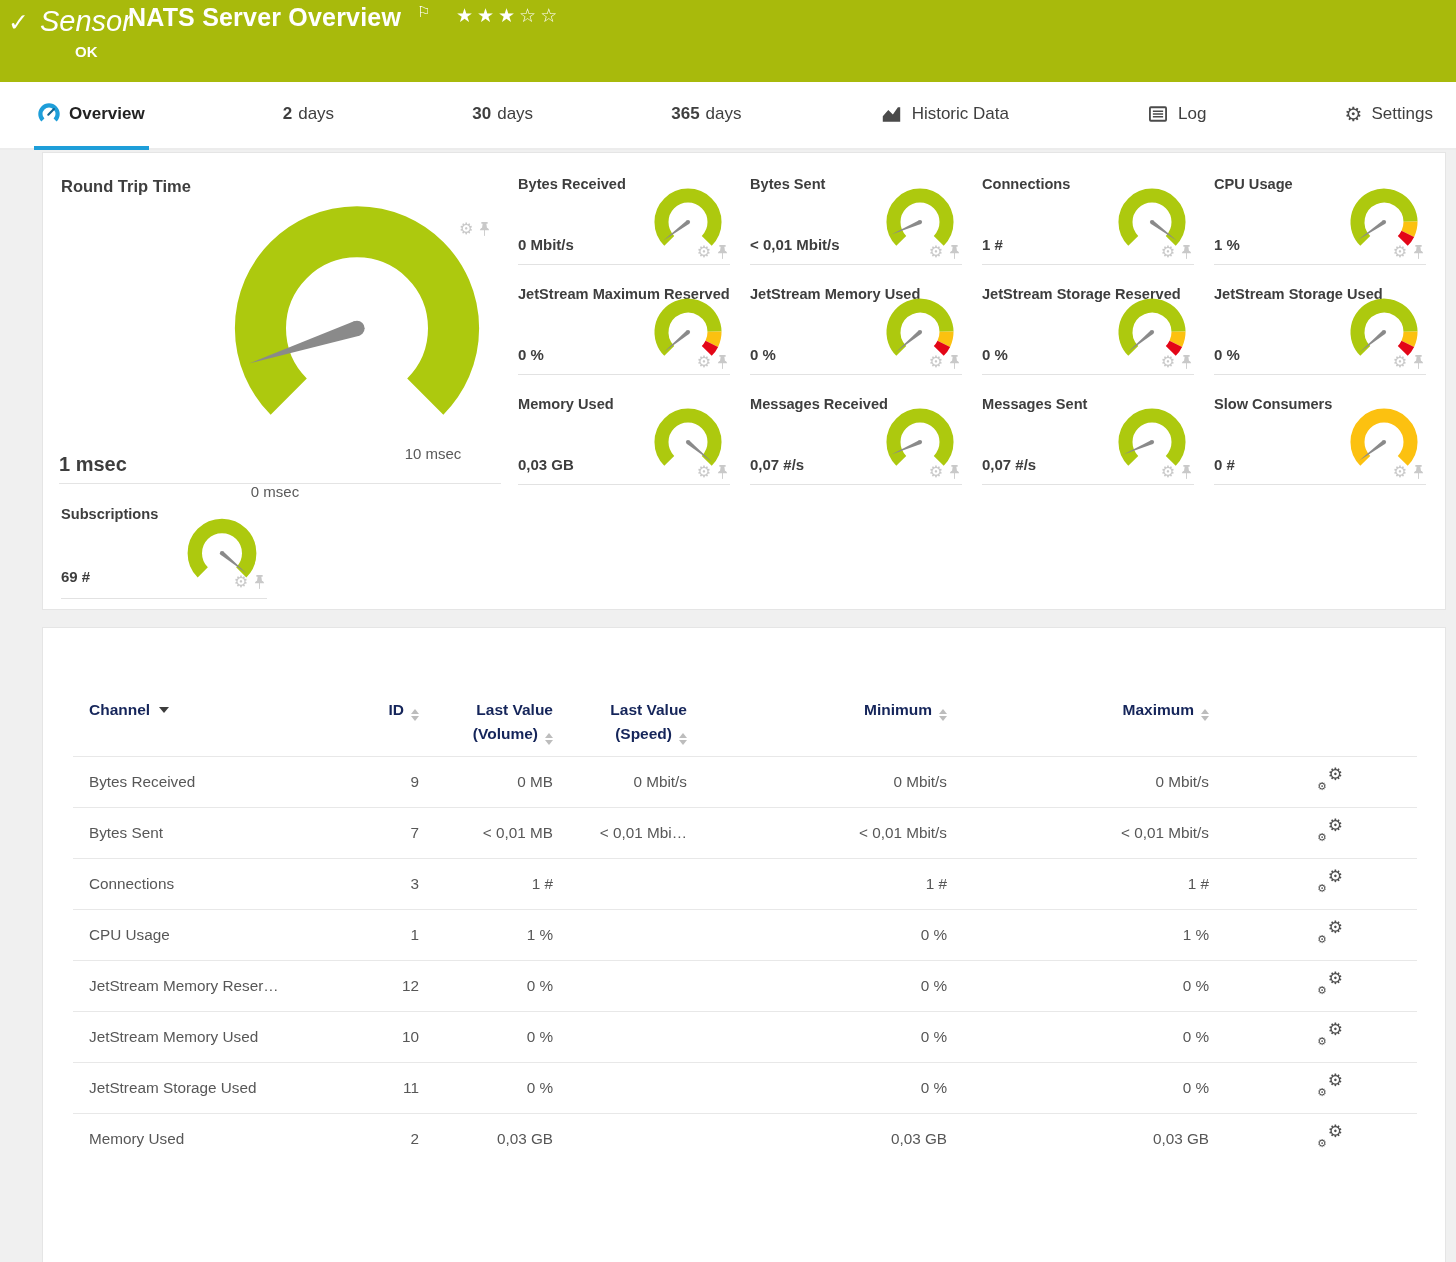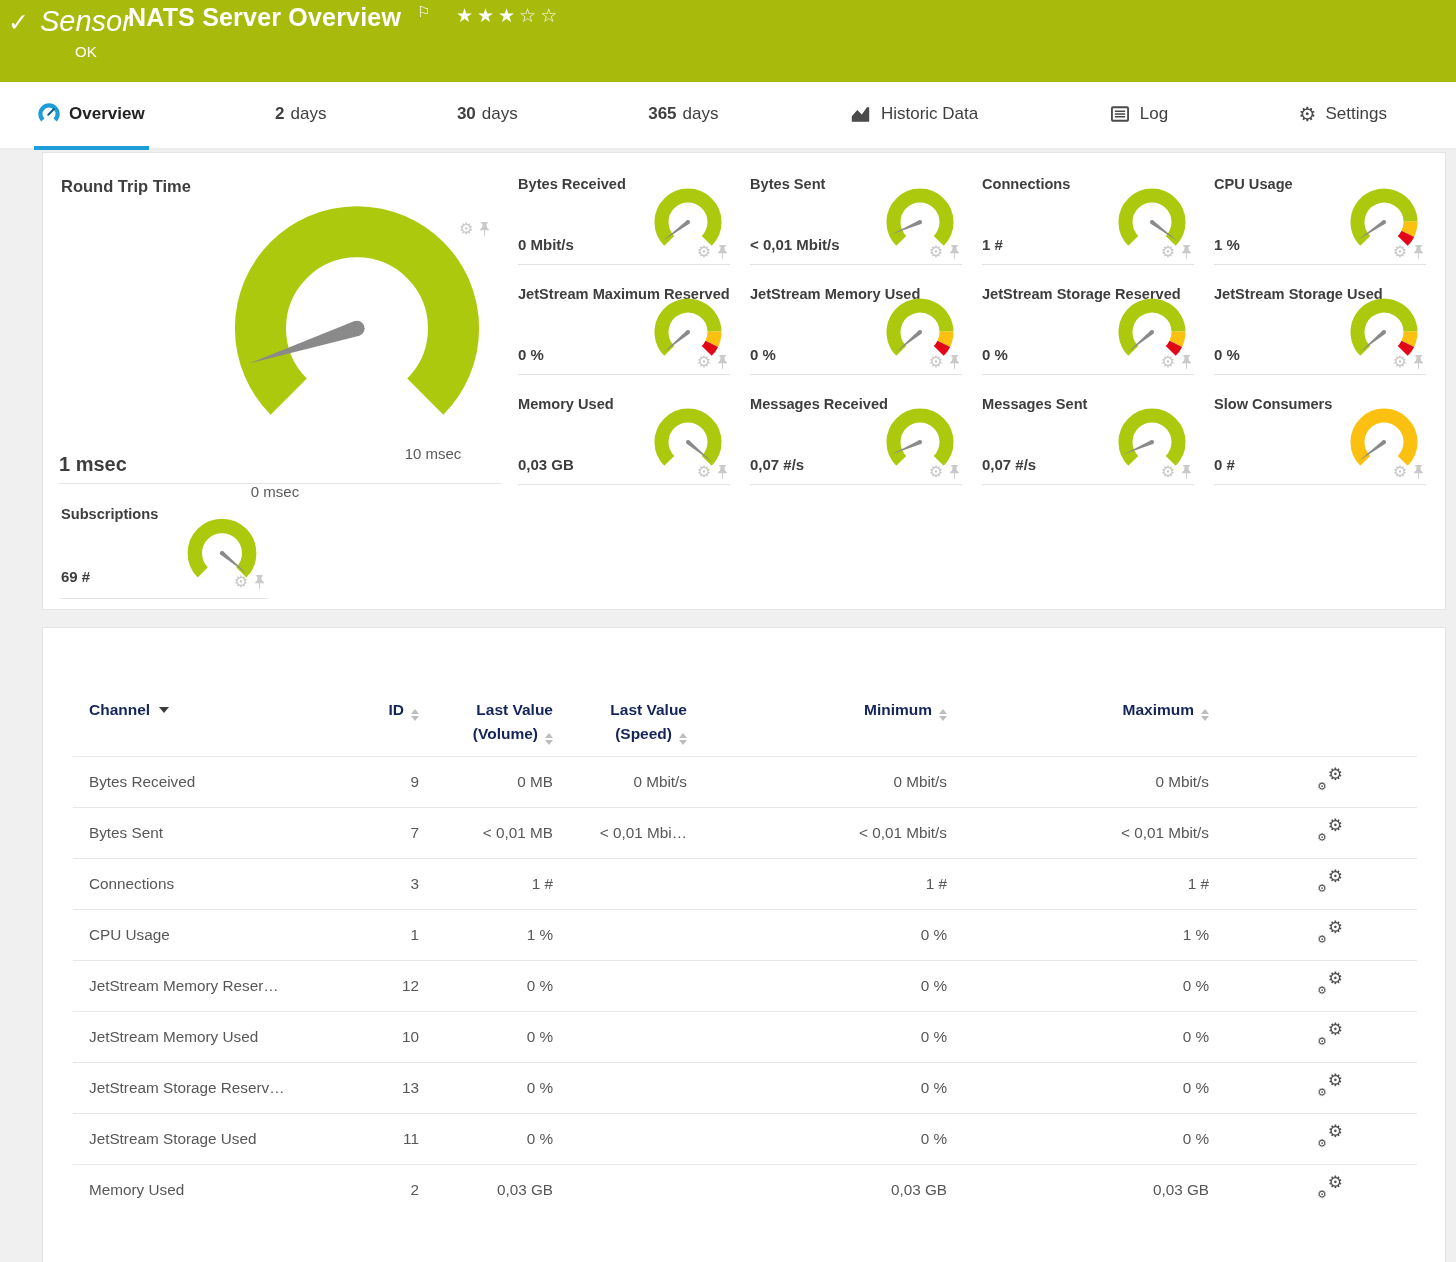--- a/index.html
+++ b/index.html
@@ -6,26 +6,26 @@
   #app{position:relative;width:1456px;height:1262px;overflow:hidden;background:#f0f0f0;}
   .uni{font-family:"DejaVu Sans",sans-serif;}
 
   
   #topbar{position:absolute;left:0;top:0;width:1456px;height:82px;background:#a8ba0c;color:#fff;}
   #topbar .check{position:absolute;left:8px;top:8px;font-size:25px;font-weight:bold;}
   #topbar .kind{position:absolute;left:40px;top:5px;font-size:29px;font-style:italic;font-weight:400;}
   #topbar .ttl{position:absolute;left:128px;top:3px;margin:0;font-size:25px;font-weight:700;letter-spacing:.2px;}
   #topbar .flag{position:absolute;left:417px;top:3px;font-size:15px;}
   #topbar #stars{position:absolute;left:456px;top:4px;font-size:19px;letter-spacing:4px;}
-  #topbar .ok{position:absolute;left:75px;top:43px;font-size:15px;font-weight:400;}
+  #topbar .ok{position:absolute;left:75px;top:43px;font-size:15px;font-weight:700;}
 
   
   #tabbar{position:absolute;left:0;top:82px;width:1456px;height:68px;background:#fff;
           border-bottom:2px solid #ececec;box-sizing:border-box;display:flex;
-          justify-content:space-between;align-items:stretch;padding:0 65px 0 34px;}
+          justify-content:space-between;align-items:stretch;padding:0 19px 0 34px;}
   .tab{display:flex;align-items:center;gap:9px;font-size:17px;color:#3f3f3f;
        border-bottom:4px solid transparent;margin-bottom:-2px;padding:0 4px;cursor:pointer;}
   .tab.active{border-bottom-color:#1e9ed9;}
   .tab .tablabel.bold{font-weight:700;color:#222;}
   .tab .tabprefix{font-weight:700;margin-right:-3px;}
   .tab .tabicon{display:inline-flex;align-items:center;font-size:20px;color:#4a4a4a;line-height:1;}
 
   
   #content{position:absolute;left:0;top:150px;width:1456px;height:1112px;padding:2px 9px 0 42px;box-sizing:border-box;}
   .panel{position:relative;width:1404px;background:#fff;border:1px solid #e5e5e5;box-sizing:border-box;}
@@ -500,29 +500,20 @@
             <tr class="trow">
               <td class="td-channel">JetStream Memory Used</td>
               <td class="num">10</td>
               <td class="num">0 %</td>
               <td class="num"></td>
               <td class="num">0 %</td>
               <td class="num">0 %</td>
               <td class="td-gear"><span class="rowgear"><span class="uni g1">⚙</span><span class="uni g2">⚙</span></span></td>
             </tr>
             <tr class="trow">
-              <td class="td-channel">JetStream Storage Reserv…</td>
-              <td class="num">13</td>
-              <td class="num">0 %</td>
-              <td class="num"></td>
-              <td class="num">0 %</td>
-              <td class="num">0 %</td>
-              <td class="td-gear"><span class="rowgear"><span class="uni g1">⚙</span><span class="uni g2">⚙</span></span></td>
-            </tr>
-            <tr class="trow">
               <td class="td-channel">JetStream Storage Used</td>
               <td class="num">11</td>
               <td class="num">0 %</td>
               <td class="num"></td>
               <td class="num">0 %</td>
               <td class="num">0 %</td>
               <td class="td-gear"><span class="rowgear"><span class="uni g1">⚙</span><span class="uni g2">⚙</span></span></td>
             </tr>
             <tr class="trow">
               <td class="td-channel">Memory Used</td>

